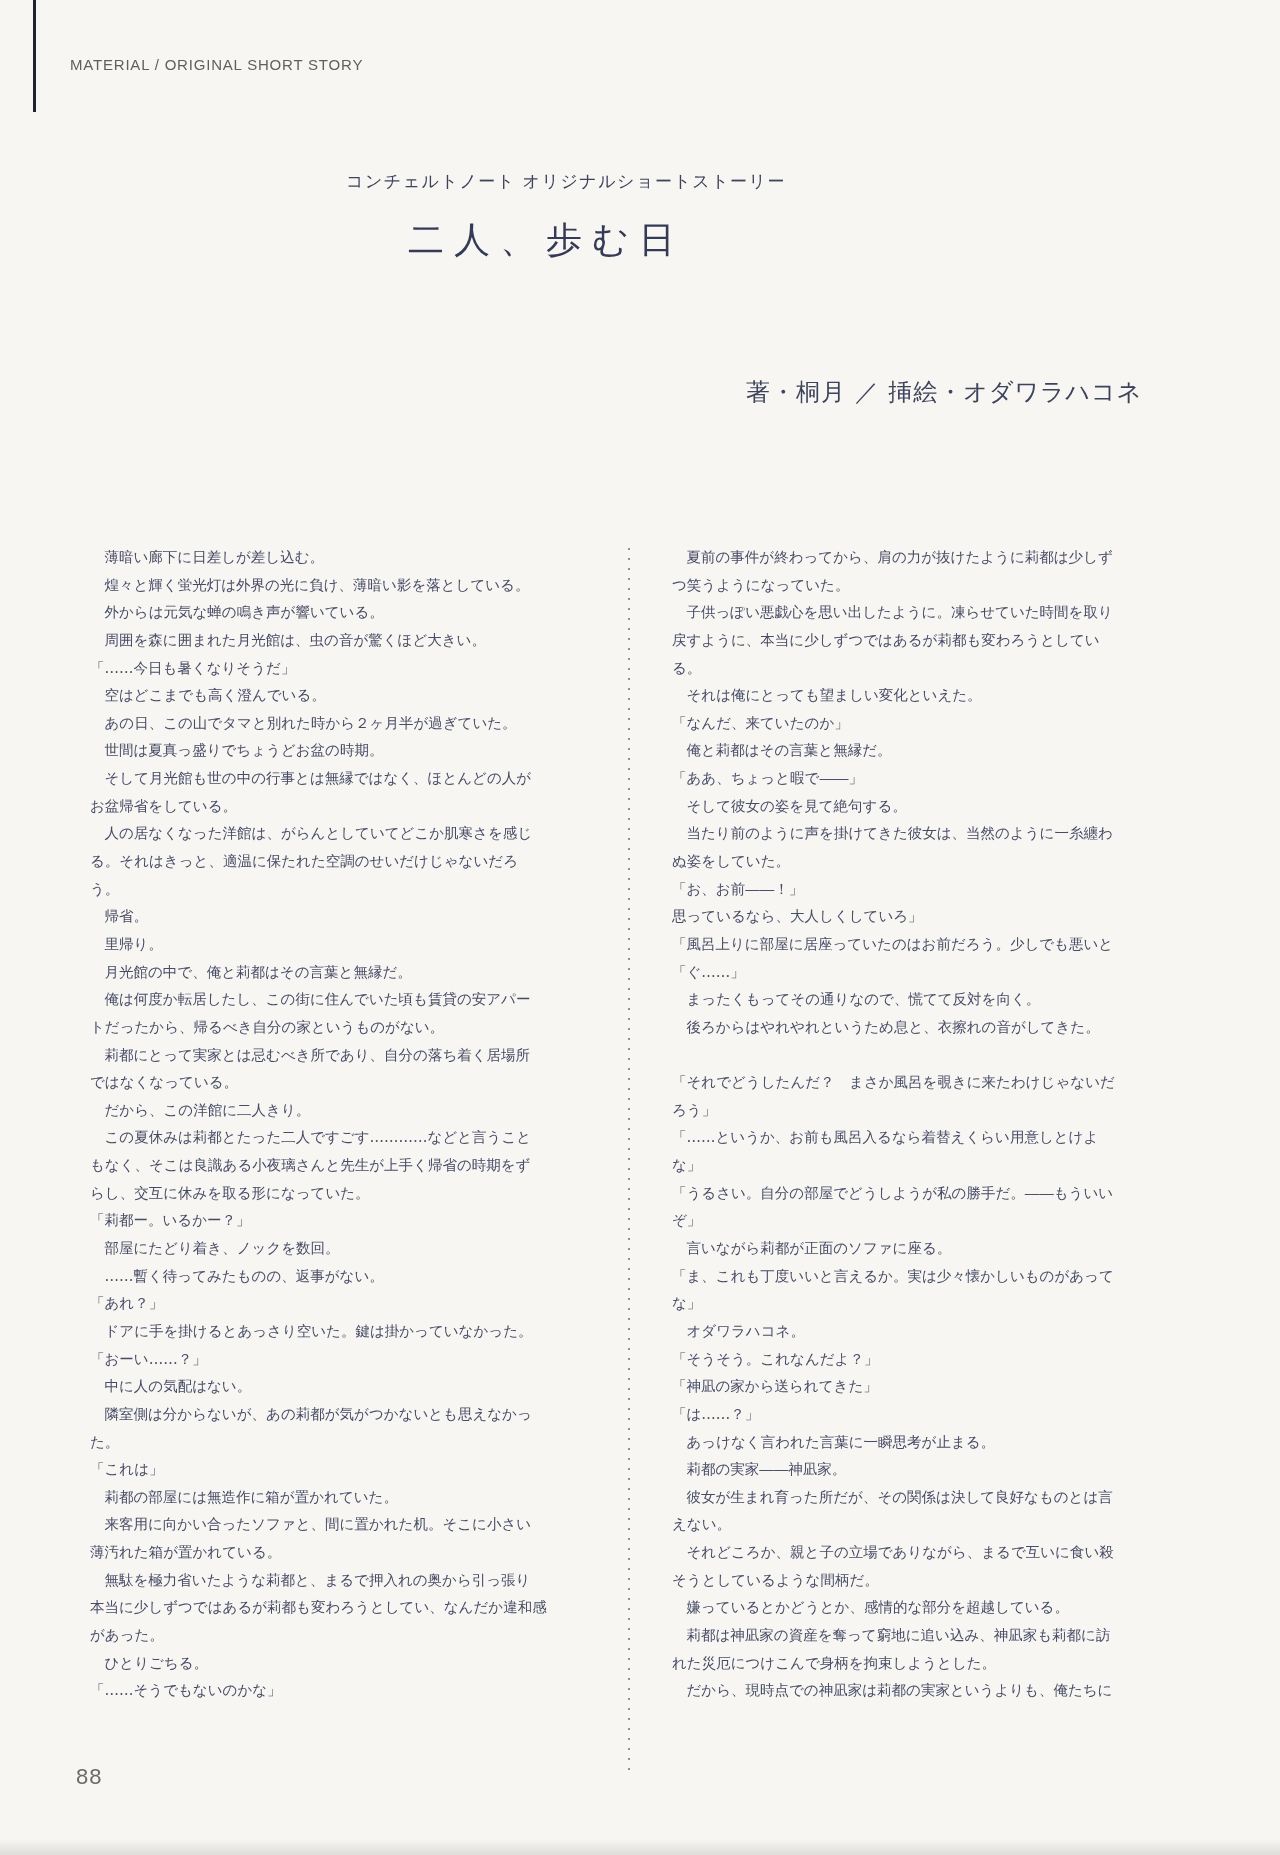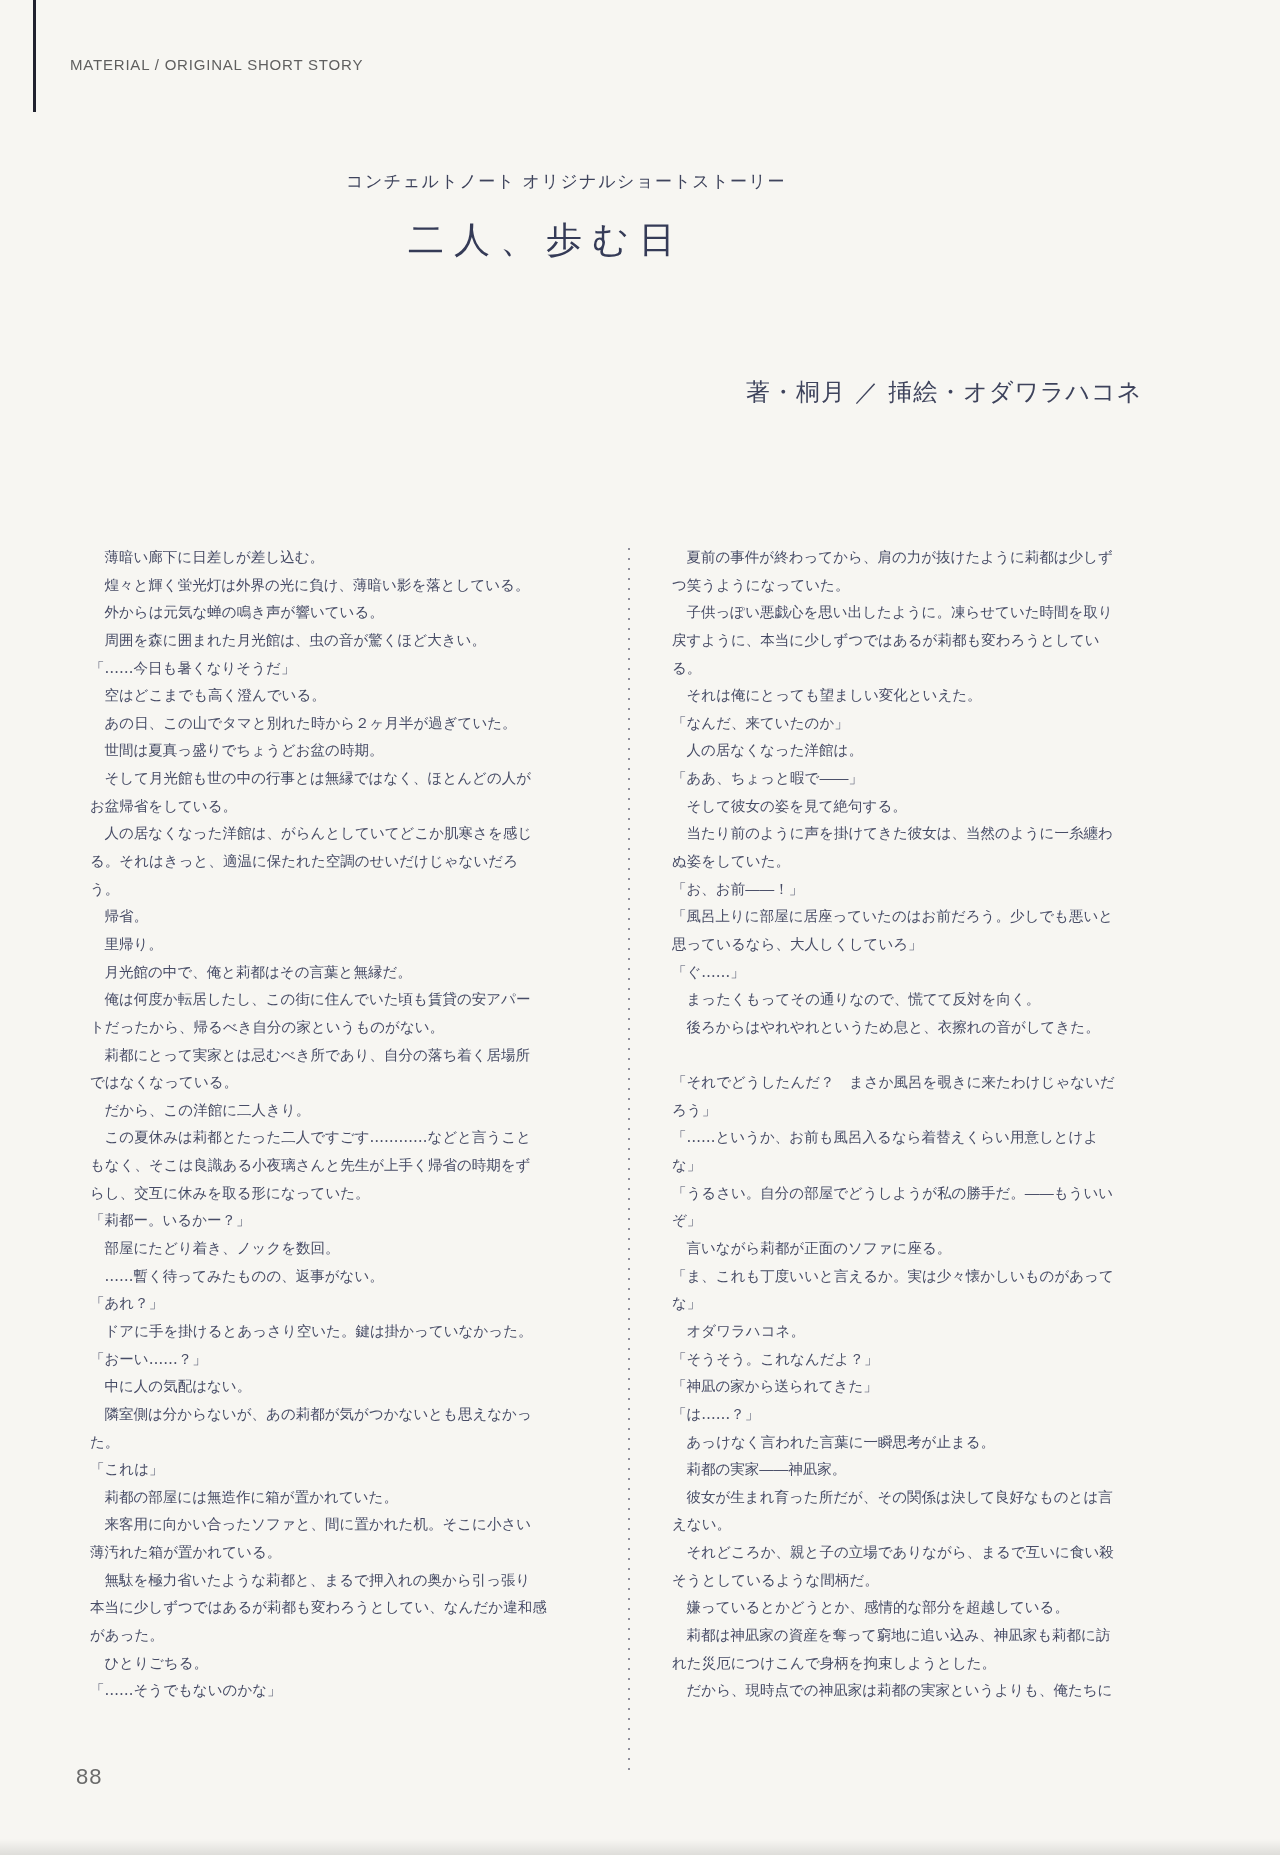--- a/index.html
+++ b/index.html
@@ -132,28 +132,28 @@
   <div class="divider"></div>
 
   <div class="column right">
       <div class="tline">　夏前の事件が終わってから、肩の力が抜けたように莉都は少しず</div>
       <div class="tline">つ笑うようになっていた。</div>
       <div class="tline">　子供っぽい悪戯心を思い出したように。凍らせていた時間を取り</div>
       <div class="tline">戻すように、本当に少しずつではあるが莉都も変わろうとしてい</div>
       <div class="tline">る。</div>
       <div class="tline">　それは俺にとっても望ましい変化といえた。</div>
       <div class="tline">「なんだ、来ていたのか」</div>
-      <div class="tline">　人の居なくなった洋館は。</div>
+      <div class="tline">　俺と莉都はその言葉と無縁だ。</div>
       <div class="tline">「ああ、ちょっと暇で――」</div>
       <div class="tline">　そして彼女の姿を見て絶句する。</div>
       <div class="tline">　当たり前のように声を掛けてきた彼女は、当然のように一糸纏わ</div>
       <div class="tline">ぬ姿をしていた。</div>
       <div class="tline">「お、お前――！」</div>
+      <div class="tline">思っているなら、大人しくしていろ」</div>
       <div class="tline">「風呂上りに部屋に居座っていたのはお前だろう。少しでも悪いと</div>
-      <div class="tline">思っているなら、大人しくしていろ」</div>
       <div class="tline">「ぐ……」</div>
       <div class="tline">　まったくもってその通りなので、慌てて反対を向く。</div>
       <div class="tline">　後ろからはやれやれというため息と、衣擦れの音がしてきた。</div>
       <div class="tline">&nbsp;</div>
       <div class="tline">「それでどうしたんだ？　まさか風呂を覗きに来たわけじゃないだ</div>
       <div class="tline">ろう」</div>
       <div class="tline">「……というか、お前も風呂入るなら着替えくらい用意しとけよ</div>
       <div class="tline">な」</div>
       <div class="tline">「うるさい。自分の部屋でどうしようが私の勝手だ。――もういい</div>
       <div class="tline">ぞ」</div>

